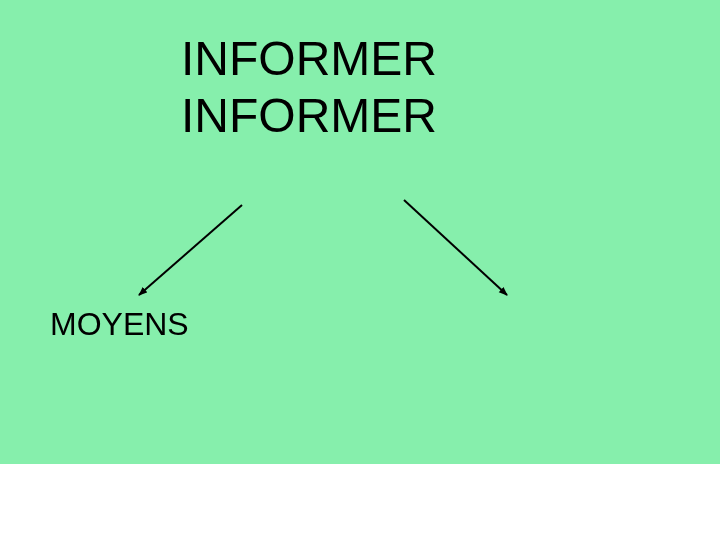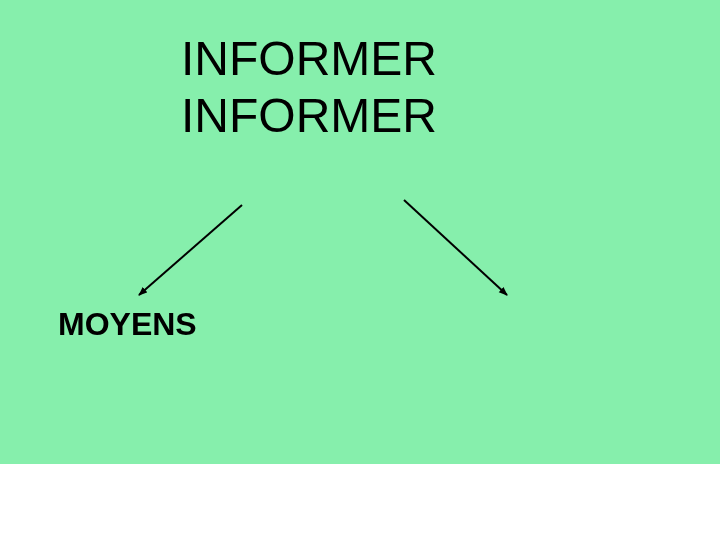--- a/index.html
+++ b/index.html
@@ -34,21 +34,21 @@
     height: 540px;
   }
   .node-label {
     position: absolute;
     top: 308px;
     font-size: 32px;
     line-height: 32px;
     font-weight: 400;
     white-space: nowrap;
   }
-  .node-label.left  { left: 58px; font-weight: bold; }
+  .node-label.left  { left: 50px; }
   .node-label.right { left: 418px; }
 </style>
 </head>
 <body>
 
 <div class="slide">
 
   <div class="title-block">
     <div>INFORMER</div>
     <div>INFORMER</div>

